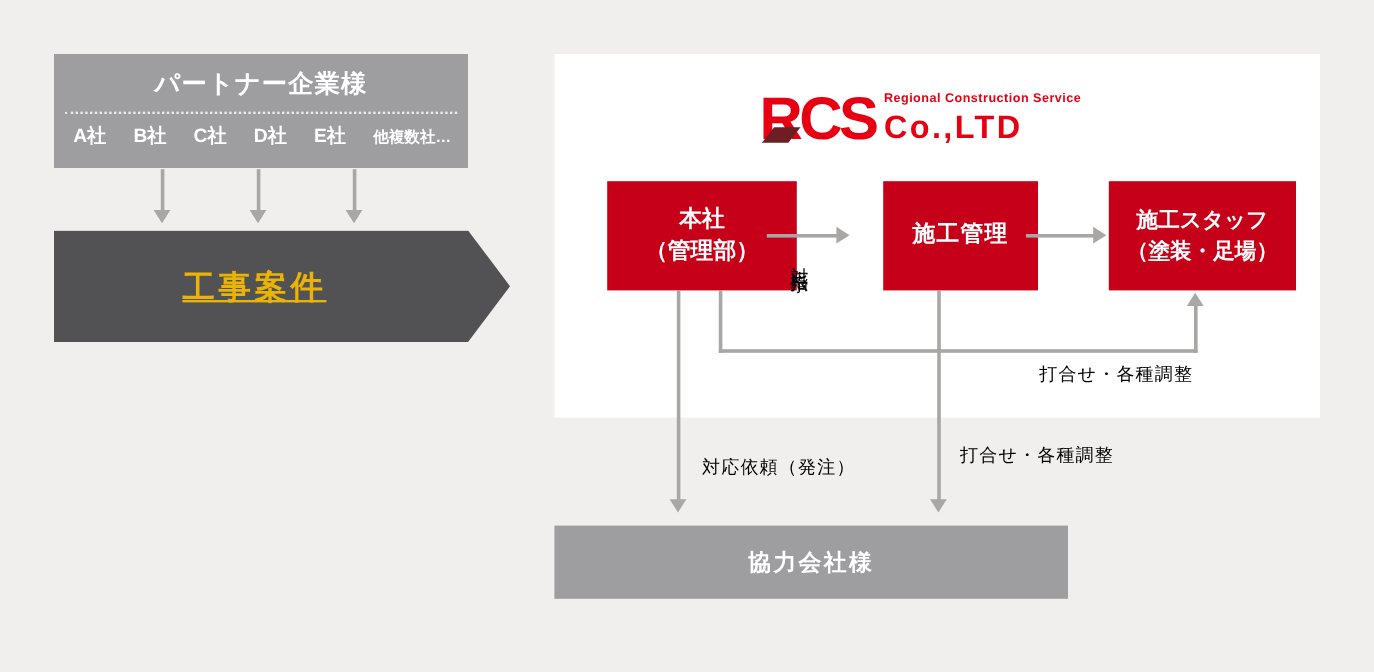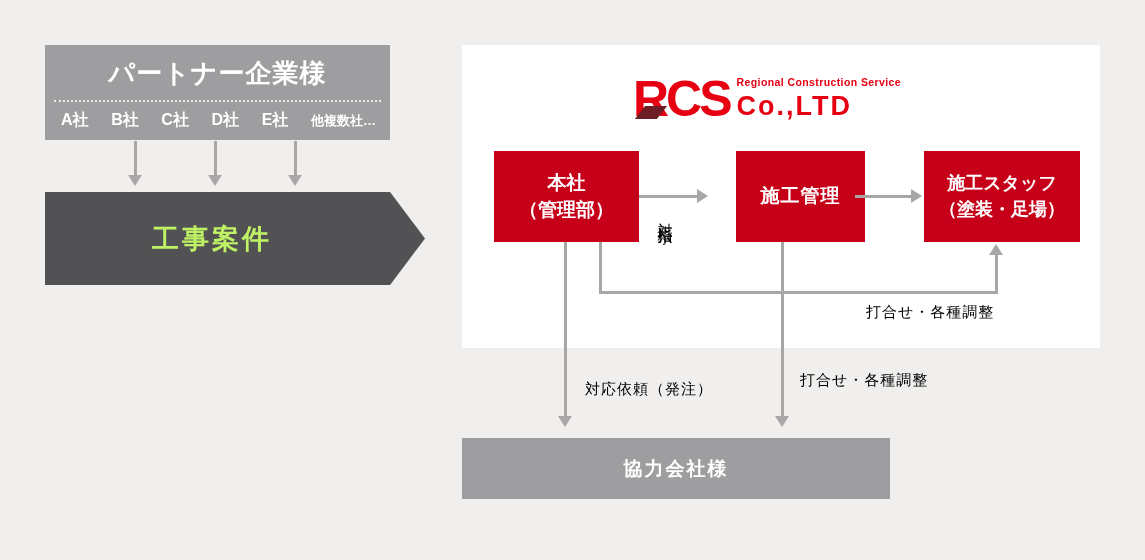--- a/index.html
+++ b/index.html
@@ -19,21 +19,21 @@
   
   .partner-box {
     position: absolute;
     left: 45px; top: 45px;
     width: 345px; height: 95px;
     background: #9e9da0;
     color: #fff;
   }
   .partner-title {
     text-align: center;
-    font-size: 26px;
+    font-size: 21px;
     font-weight: bold;
     padding-top: 11px;
     letter-spacing: 1px;
   }
   .partner-divider {
     border-top: 2px dotted rgba(255,255,255,.8);
     margin: 9px 9px 0 9px;
     height: 0;
   }
   .partner-companies {
@@ -62,24 +62,25 @@
   .project-banner {
     position: absolute;
     left: 45px; top: 192px;
     width: 380px; height: 93px;
     background: #525153;
     clip-path: polygon(0 0, 90.8% 0, 100% 50%, 90.8% 100%, 0 100%);
     display: flex;
     align-items: center;
     justify-content: center;
     padding-right: 46px;
-    color: #bef264;
+    color: #eab308;
     font-size: 27px;
     font-weight: bold;
     letter-spacing: 3px;
+    text-decoration: underline;
   }
 
   
   .panel {
     position: absolute;
     left: 462px; top: 45px;
     width: 638px; height: 303px;
     background: #ffffff;
   }
 
@@ -131,21 +132,21 @@
     background: #c70019;
     color: #fff;
     font-weight: bold;
     display: flex;
     flex-direction: column;
     align-items: center;
     justify-content: center;
     text-align: center;
     line-height: 1.4;
   }
-  .box-hq    { left: 494px; width: 145px; font-size: 19px; text-align: right; }
+  .box-hq    { left: 506px; width: 158px; font-size: 19px; text-align: right; }
   .box-cm    { left: 736px; width: 129px; font-size: 19px; letter-spacing: 1px; }
   .box-staff { left: 924px; width: 156px; font-size: 18px; }
 
   
   .gline { position: absolute; background: #a8a7a6; }
   .ahead { position: absolute; width: 0; height: 0; }
   .ahead.right {
     border-top: 7px solid transparent;
     border-bottom: 7px solid transparent;
     border-left: 11px solid #a8a7a6;

